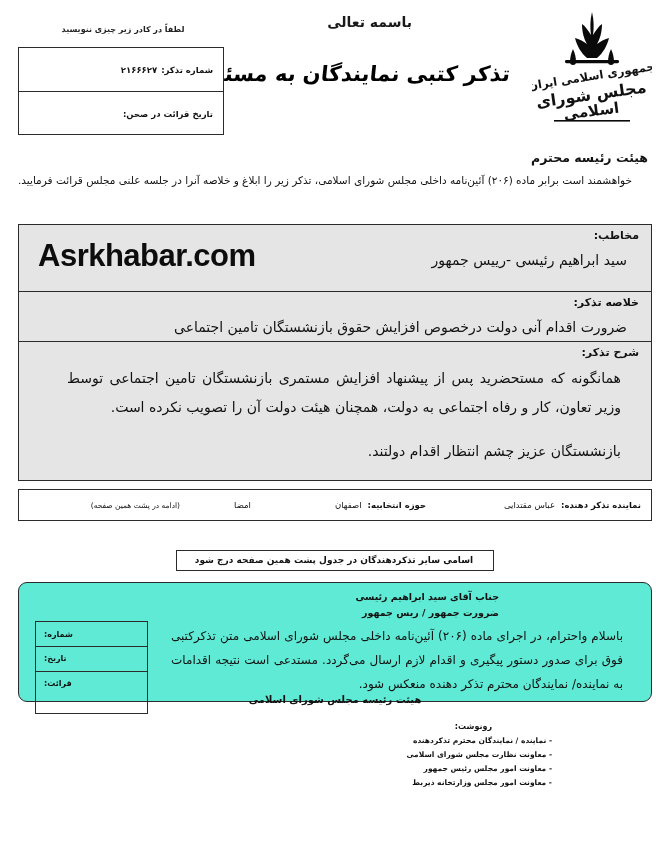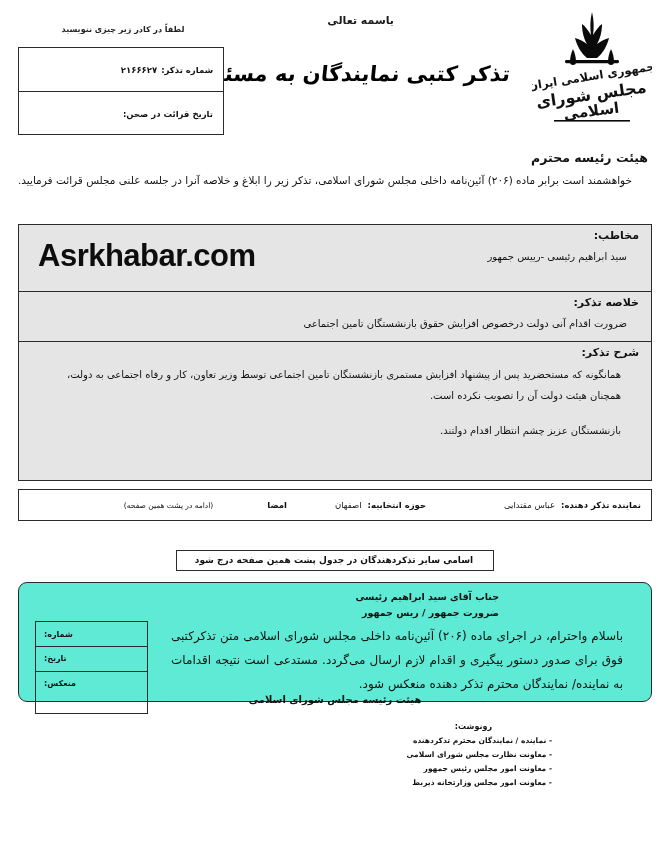--- a/index.html
+++ b/index.html
@@ -34,22 +34,22 @@
     right: 18px;
     width: 120px;
     height: 118px;
     text-align: center;
   }
   .emblem svg { display:block; }
 
   .basmala {
     position: absolute;
     top: 14px;
-    right: 276px;
-    font-size: 11px;
+    right: 258px;
+    font-size: 14px;
     font-weight: bold;
     color: #1a1a1a;
     letter-spacing: 0.5px;
   }
 
   .doc-title {
     position: absolute;
     top: 62px;
     right: 160px;
     font-size: 21px;
@@ -131,21 +131,21 @@
     box-sizing: border-box;
     padding: 4px 12px 6px 12px;
   }
   .fld + .fld { border-top: 1.4px solid #2b2b2b; }
   .fld-label {
     font-size: 11px;
     font-weight: bold;
     margin-bottom: 5px;
   }
   .fld-value {
-    font-size: 10px;
+    font-size: 14px;
     line-height: 1.9;
     padding-right: 12px;
     margin-left: 36px;
   }
   .fld-addressee { height: 66px; }
   .fld-summary   { height: 50px; }
   .fld-detail    { height: 139px; }
   .fld-detail .fld-value { padding-right: 18px; }
   .fld-detail .para {
     text-align: justify;
@@ -182,21 +182,21 @@
     display: flex;
     align-items: center;
     font-size: 8.5px;
     background: #fff;
   }
   .signer-cell { display: flex; align-items: baseline; white-space: nowrap; }
   .signer-cell .k { font-weight: bold; }
   .signer-cell .v { margin-right: 6px; }
   .c-rep     { padding-right: 10px; }
   .c-const   { margin-right: 78px; }
-  .c-sign    { margin-right: 48px; font-weight: bold; }
+  .c-sign    { margin-right: 84px; font-weight: normal; }
   .c-cont    { margin-right: 54px; font-size: 7.5px; }
 
   
   .notice {
     position: absolute;
     top: 548px;
     left: 0;
     right: 0;
     text-align: center;
   }
@@ -393,21 +393,21 @@
   <div class="letter">
     <div class="letter-head">
       <div>جناب آقای سید ابراهیم رئیسی</div>
       <div>ضرورت جمهور / ریس جمهور</div>
     </div>
     <div class="letter-body">باسلام واحترام، در اجرای ماده (۲۰۶) آئین‌نامه داخلی مجلس شورای اسلامی متن تذکرکتبی فوق برای صدور دستور پیگیری و اقدام لازم ارسال می‌گردد. مستدعی است نتیجه اقدامات به نماینده/ نمایندگان محترم تذکر دهنده منعکس شود.</div>
 
     <div class="stamp-box">
       <div class="stamp-row">شماره:</div>
       <div class="stamp-row">تاریخ:</div>
-      <div class="stamp-row">منعکس:</div>
+      <div class="stamp-row">قرائت:</div>
     </div>
   </div>
 
   <div class="sign-off">هیئت رئیسه مجلس شورای اسلامی</div>
 
   <div class="cc">
     <div class="cc-title">رونوشت:</div>
     <div class="cc-item">- نماینده / نمایندگان محترم تذکردهنده</div>
     <div class="cc-item">- معاونت نظارت مجلس شورای اسلامی</div>
     <div class="cc-item">- معاونت امور مجلس رئیس جمهور</div>

